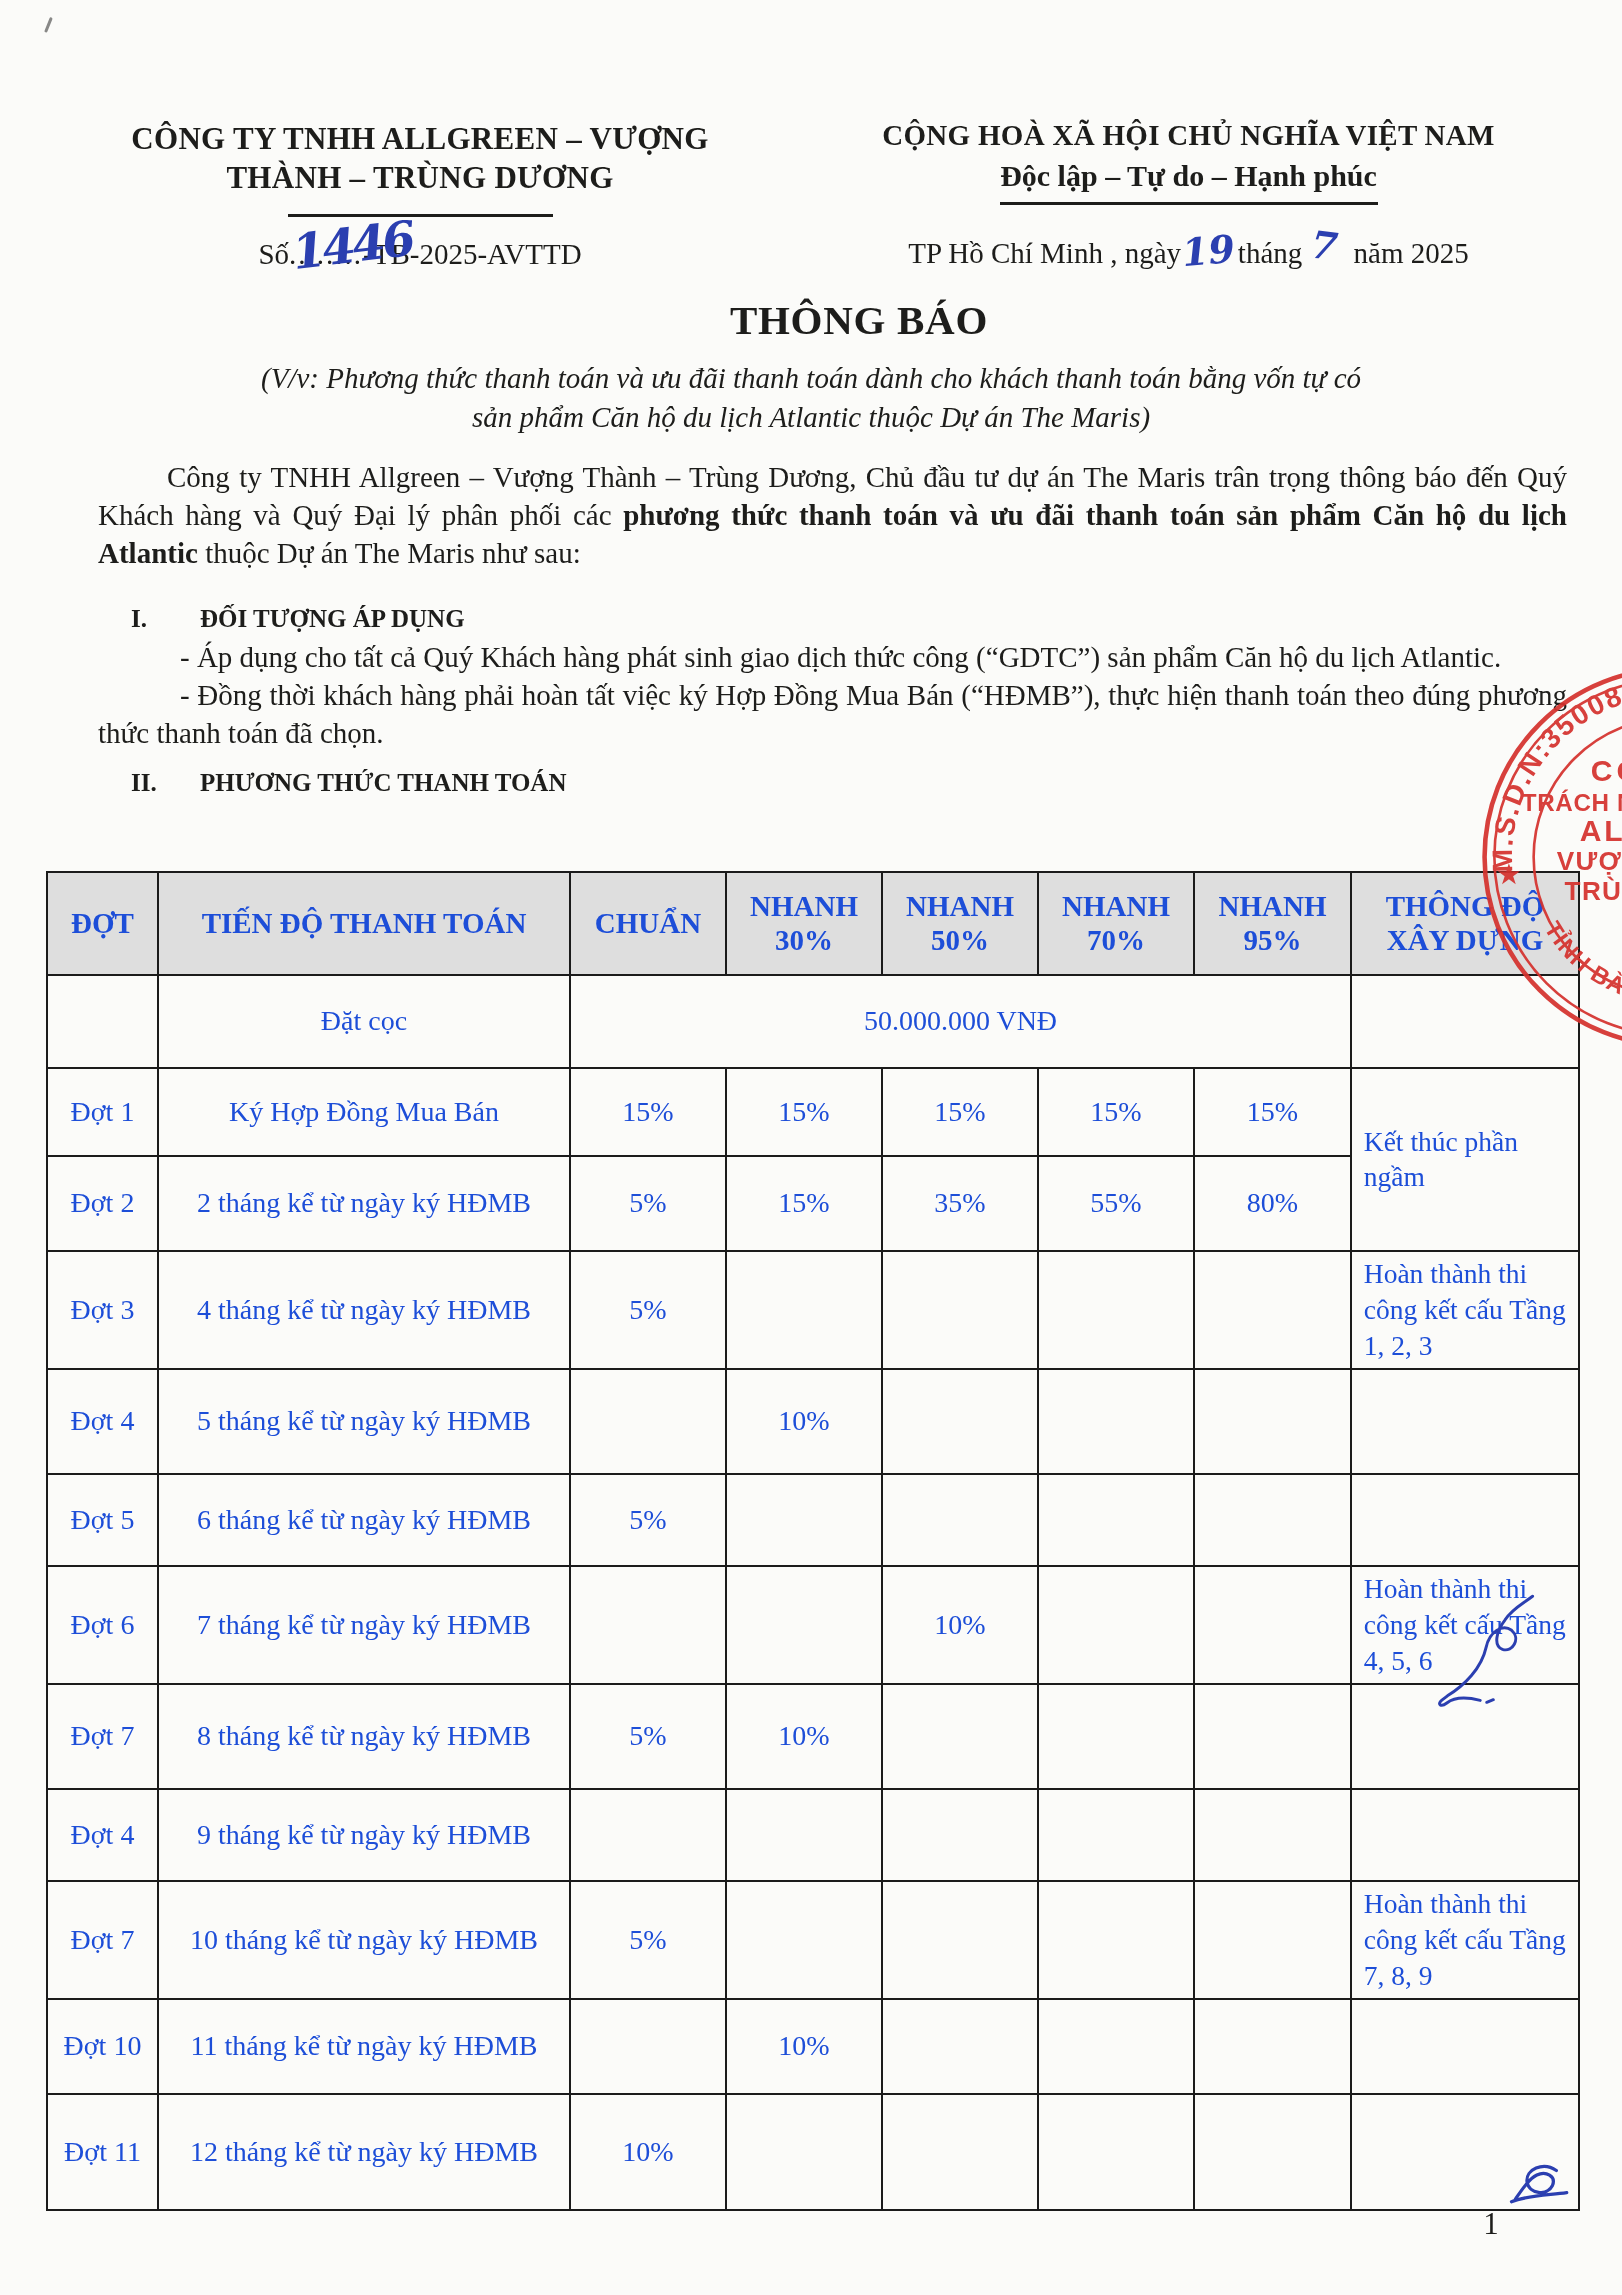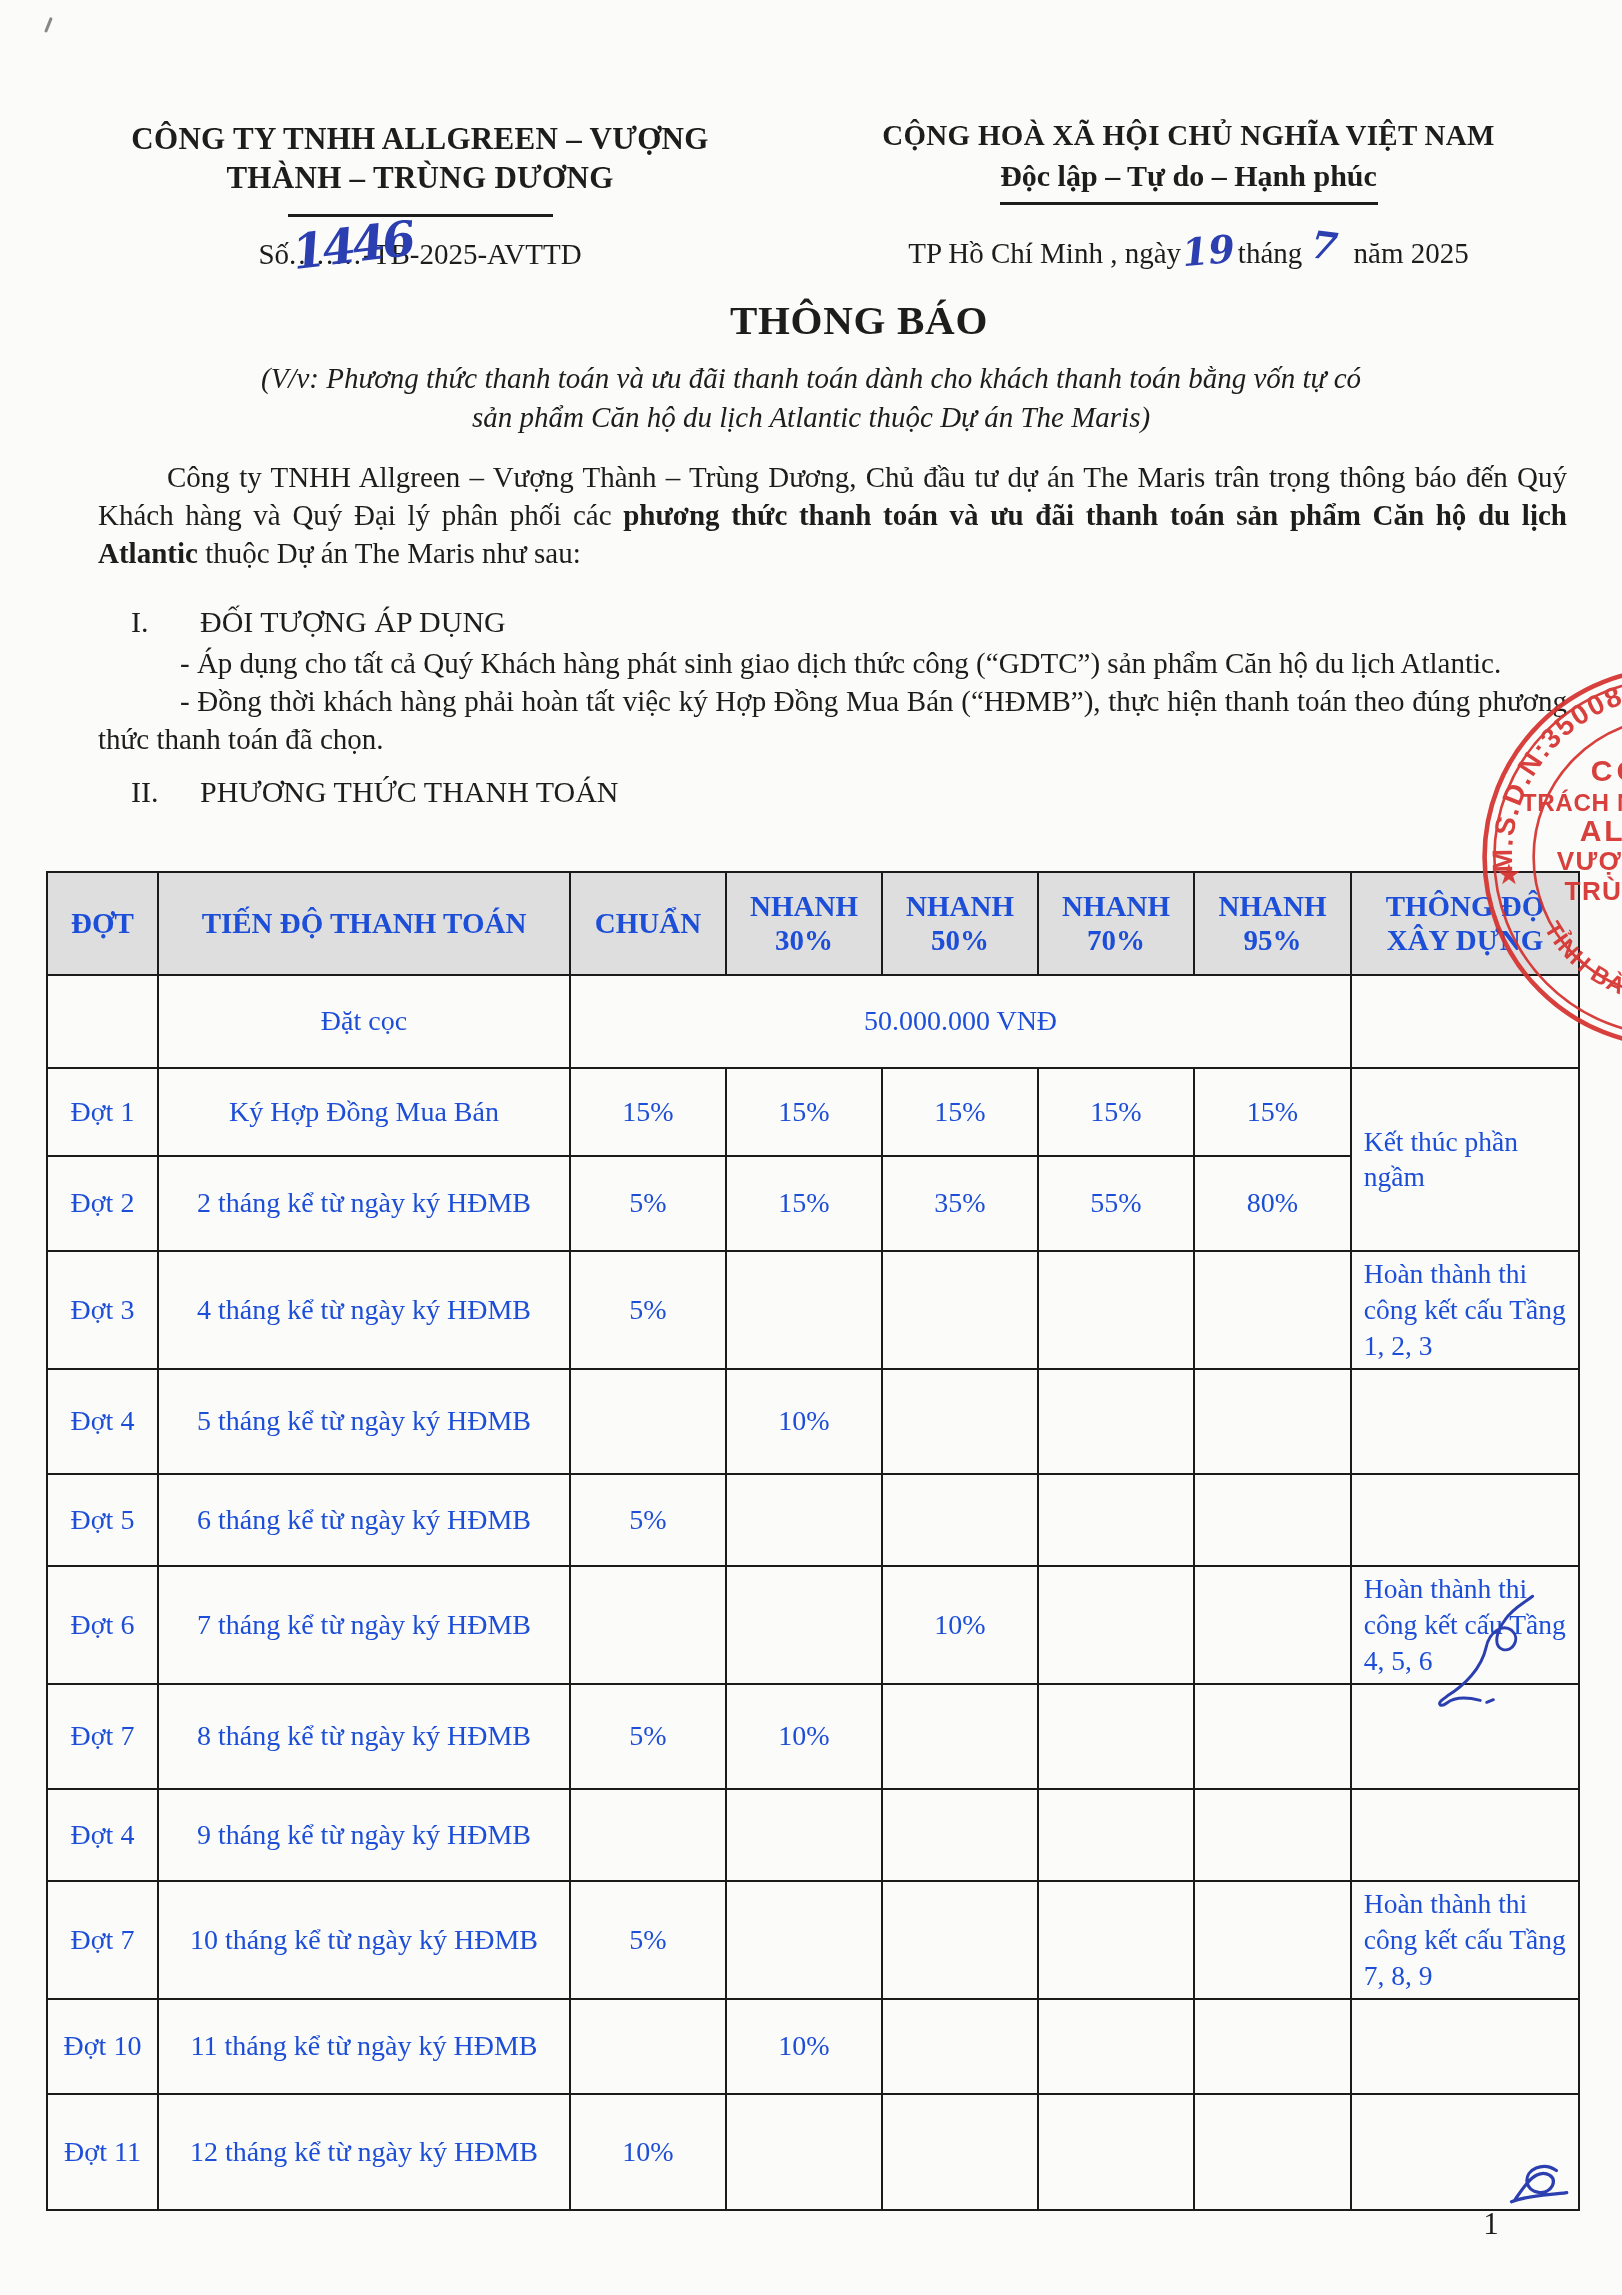--- a/index.html
+++ b/index.html
@@ -29,21 +29,21 @@
   .hw-month{display:inline-block;font-size:38px;transform:rotate(7deg);margin:0 15.7px 0 9.2px;position:relative;top:-3.9px;line-height:1;}
   
   .doc-title{position:absolute;top:296px;left:0;width:100%;text-align:center;
     font-size:41px;font-weight:bold;letter-spacing:0.7px;padding-left:48px;}
   .doc-subtitle{position:absolute;top:359px;left:98px;width:1426px;text-align:center;
     font-size:29px;font-style:italic;line-height:39px;}
   
   .body-flow{position:absolute;top:458px;left:98px;width:1469px;font-size:29px;}
   .body-flow p{margin:0;text-align:justify;line-height:38px;}
   .intro{text-indent:69px;}
-  .sec{font-weight:normal;font-size:30px;margin-top:33px;}
+  .sec{font-weight:bold;font-size:25px;margin-top:33px;}
   .sec-num{display:inline-block;margin-left:33px;width:69px;}
   .sec2{margin-top:17px;}
   .bullet{text-indent:82px;}
   .b1{margin-top:5.2px !important;}
   
   .paytable{position:absolute;left:46px;top:871px;width:1531px;border-collapse:collapse;
     table-layout:fixed;font-size:28px;color:#1d4ed8;}
   .paytable,.paytable th,.paytable td{border:2px solid #1b1b1b;}
   .paytable th,.paytable td{border-top-width:2.6px;border-bottom-width:2.6px;
     text-align:center;vertical-align:middle;padding:3.9px 6.5px;overflow:hidden;}

